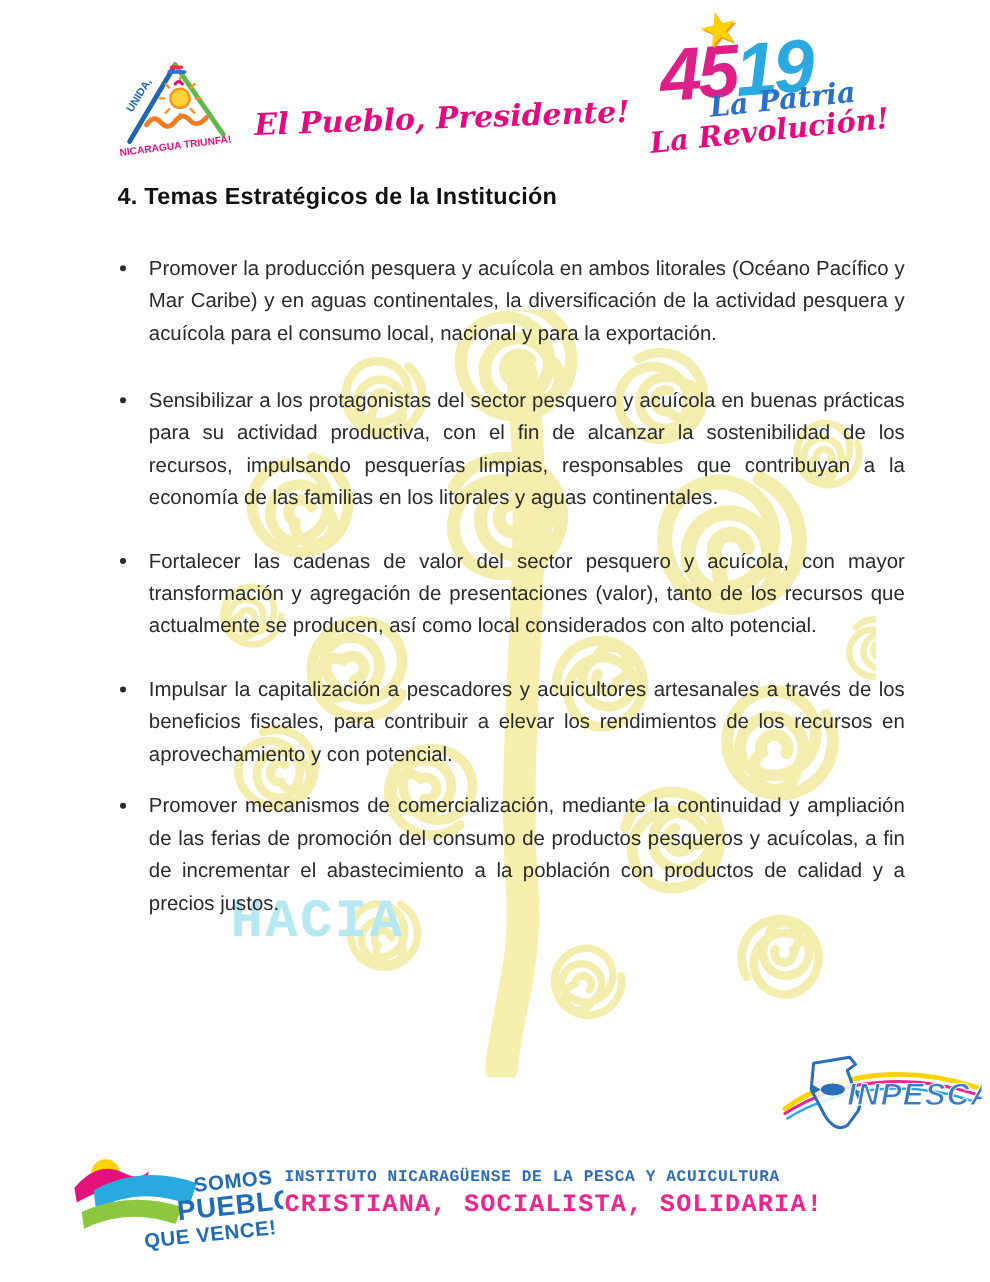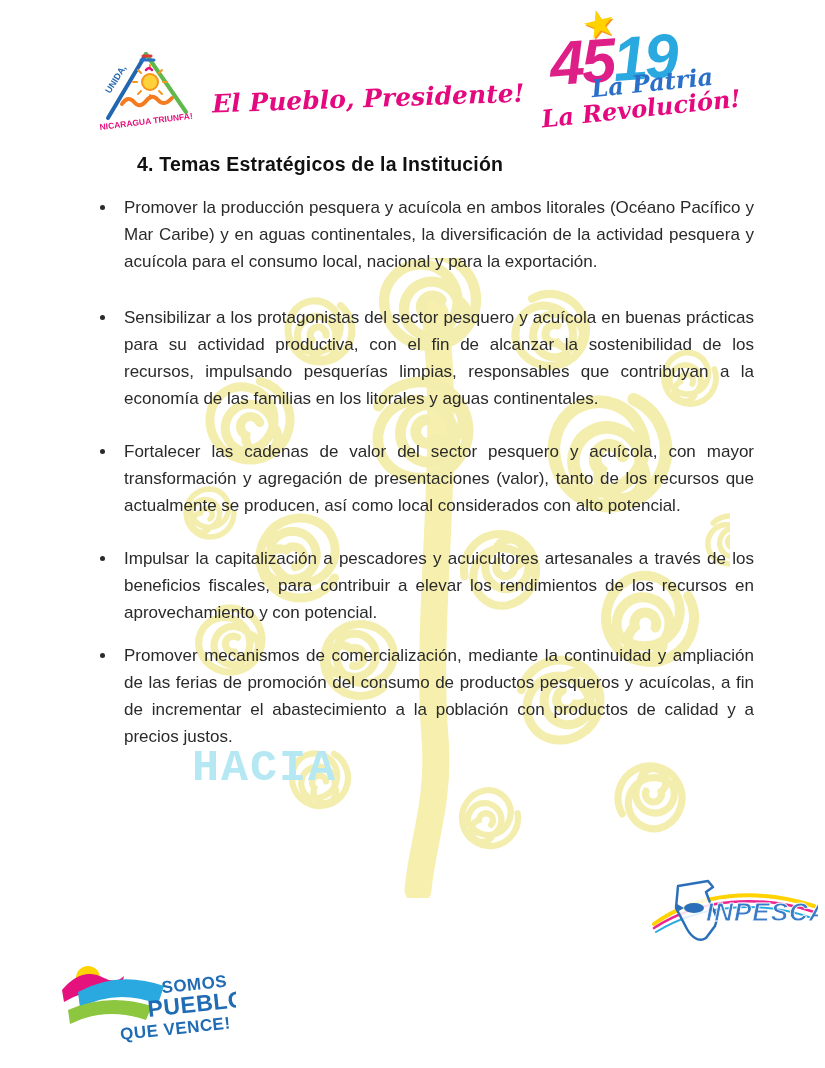--- a/index.html
+++ b/index.html
@@ -38,22 +38,22 @@
   #ann-num-left { color: #de1f87; text-shadow: 2px 2px 0 #fff; }
   #ann-num-right { color: #29a9e0; text-shadow: 2px 2px 0 #fff; }
   #ann-star { position: absolute; left: 42px; top: -6px; font-size: 38px; color: #ffd200;
     transform: rotate(-14deg); text-shadow: 1px 2px 0 #f7941d; }
   .ann-script { position: absolute; font-family: "DejaVu Serif", serif; font-style: italic;
     font-weight: bold; white-space: nowrap; transform: rotate(-6deg); }
   #ann-script1 { right: 42px; top: 60px; font-size: 24px; color: #2a70c9; }
   #ann-script2 { right: 14px; top: 86px; font-size: 24px; color: #e5097f; }
   
   #main { position: absolute; left: 98px; top: 153px; width: 656px; z-index: 2; }
-  #page-title { font-size: 19.5px; font-weight: bold; color: #111; letter-spacing: 0.2px; margin-left: 39px; }
-  #bullet-list { margin-top: 18px; list-style: disc outside; padding-left: 19px; }
+  #page-title { font-size: 19.5px; font-weight: bold; color: #111; letter-spacing: 0.2px; }
+  #bullet-list { margin-top: 34px; list-style: disc outside; padding-left: 19px; }
   #bullet-list li {
     padding-left: 7px; margin-bottom: 26px;
     font-size: 17px; line-height: 27px; color: #2a2a2a;
     text-align: justify;
   }
   #bullet-list li:first-child { margin-bottom: 29px; }
   #bullet-list li:nth-child(4) { margin-bottom: 16px; }
   
   #inpesca-logo { position: absolute; left: 648px; top: 876px; z-index: 2; }
   
@@ -163,14 +163,18 @@
     <path d="M6,30 Q26,6 48,18 Q60,24 68,16 L64,34 Q38,24 8,42 Z" fill="#e5127d"></path>
     <path d="M22,32 Q62,10 108,26 L102,44 Q60,28 24,48 Z" fill="#29a9e0"></path>
     <path d="M12,50 Q52,32 96,46 L90,60 Q50,46 14,64 Z" fill="#8dc63f"></path>
     <g transform="rotate(-6 120 50)" fill="#1f6cb5" font-family="Liberation Sans, sans-serif" font-weight="bold">
       <text x="108" y="32" font-size="17" letter-spacing="0.5">SOMOS</text>
       <text x="92" y="54" font-size="23" letter-spacing="0.5">PUEBLO</text>
       <text x="62" y="74" font-size="17" letter-spacing="0.5">QUE VENCE!</text>
     </g>
   </svg>
 
+  <div id="footer-text">
+    <div id="footer-institute">INSTITUTO NICARAGÜENSE DE LA PESCA Y ACUICULTURA</div>
+    <div id="footer-motto">CRISTIANA, SOCIALISTA, SOLIDARIA!</div>
+  </div>
 
 </div>
 
 </body></html>

